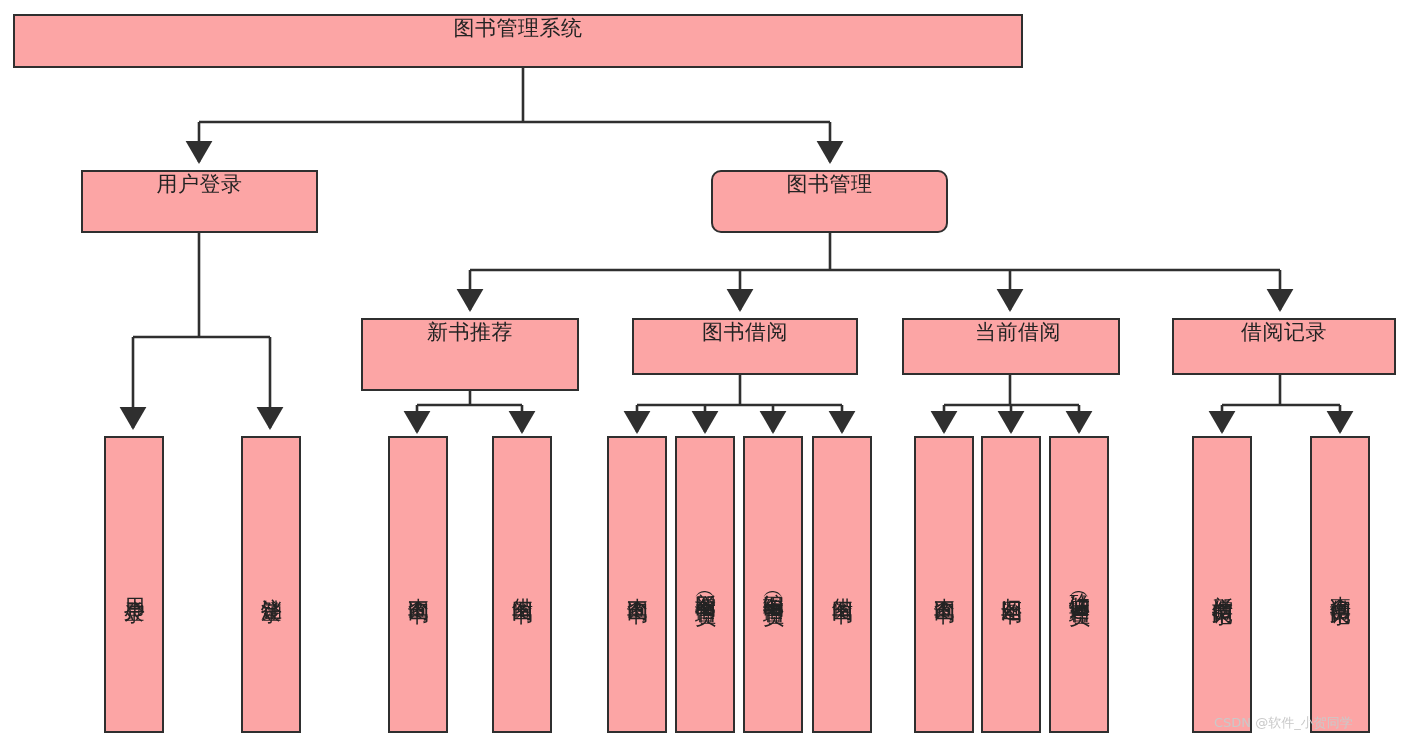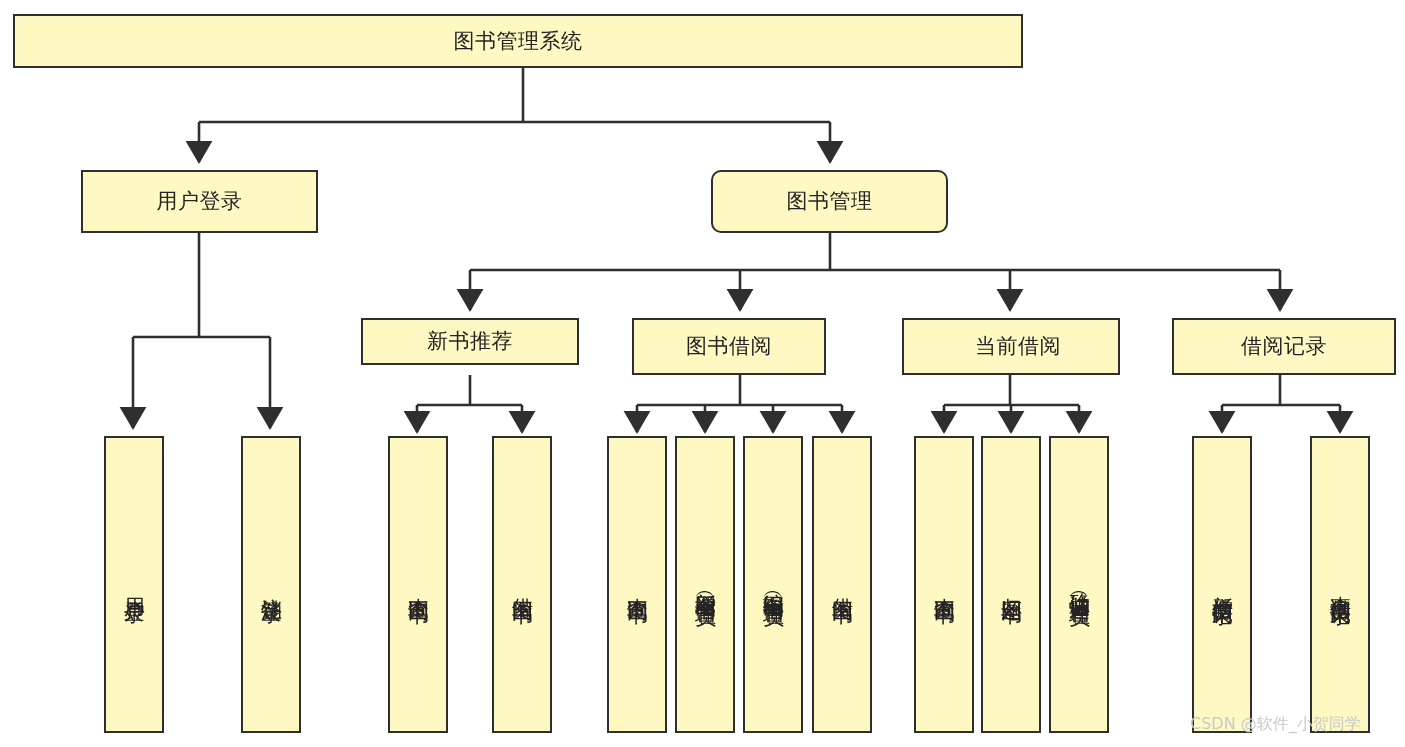--- a/index.html
+++ b/index.html
@@ -20,24 +20,23 @@
   #diagram-svg {
     position: absolute;
     top: 0;
     left: 0;
     width: 1405px;
     height: 747px;
   }
   .node-box {
     position: absolute;
     box-sizing: border-box;
-    background: #fef9c3;
+    background: #fca5a5;
     border: 2.5px solid #2f2f2f;
     display: flex;
-    align-items: center;
     justify-content: center;
     color: #232323;
   }
   .node-label {
     display: block;
     text-align: center;
     line-height: 1.18;
     color: #232323;
     letter-spacing: 0.5px;
   }
@@ -54,23 +53,24 @@
     writing-mode: vertical-rl;
     text-orientation: upright;
     font-size: 21px;
     line-height: 1.1;
     letter-spacing: 2px;
     max-height: 100%;
   }
   .watermark {
     position: absolute;
     color: #c9c9c9;
-    font-size: 16px;
+    font-size: 13px;
     white-space: nowrap;
     font-family: "DejaVu Sans", "Liberation Sans", sans-serif;
+    margin-left: 24px;
   }
 </style>
 </head>
 <body>
 
 <div id="canvas">
 
   <svg id="diagram-svg" viewBox="0 0 1405 747" xmlns="http://www.w3.org/2000/svg">
     <defs>
       <marker id="arrow" viewBox="0 0 12 14" refX="11" refY="7" markerWidth="9" markerHeight="11" orient="auto-start-reverse">
@@ -127,24 +127,24 @@
     <span class="node-label">图书管理系统</span>
   </div>
 
   <div class="node-box h-node" style="left:81px; top:170px; width:237px; height:63px;">
     <span class="node-label">用户登录</span>
   </div>
   <div class="node-box h-node" style="left:711px; top:170px; width:237px; height:63px;border-radius:10px;">
     <span class="node-label">图书管理</span>
   </div>
 
-  <div class="node-box h-node" style="left:361px; top:318px; width:218px; height:47px;">
+  <div class="node-box h-node" style="left:361px; top:318px; width:218px; height:73px;">
     <span class="node-label">新书推荐</span>
   </div>
-  <div class="node-box h-node" style="left:632px; top:318px; width:194px; height:57px;">
+  <div class="node-box h-node" style="left:632px; top:318px; width:226px; height:57px;">
     <span class="node-label">图书借阅</span>
   </div>
   <div class="node-box h-node" style="left:902px; top:318px; width:218px; height:57px;padding-left:14px;">
     <span class="node-label">当前借阅</span>
   </div>
   <div class="node-box h-node" style="left:1172px; top:318px; width:224px; height:57px;">
     <span class="node-label">借阅记录</span>
   </div>
 
   <div class="node-box v-node" style="left:104px; top:436px; width:60px; height:297px;">

